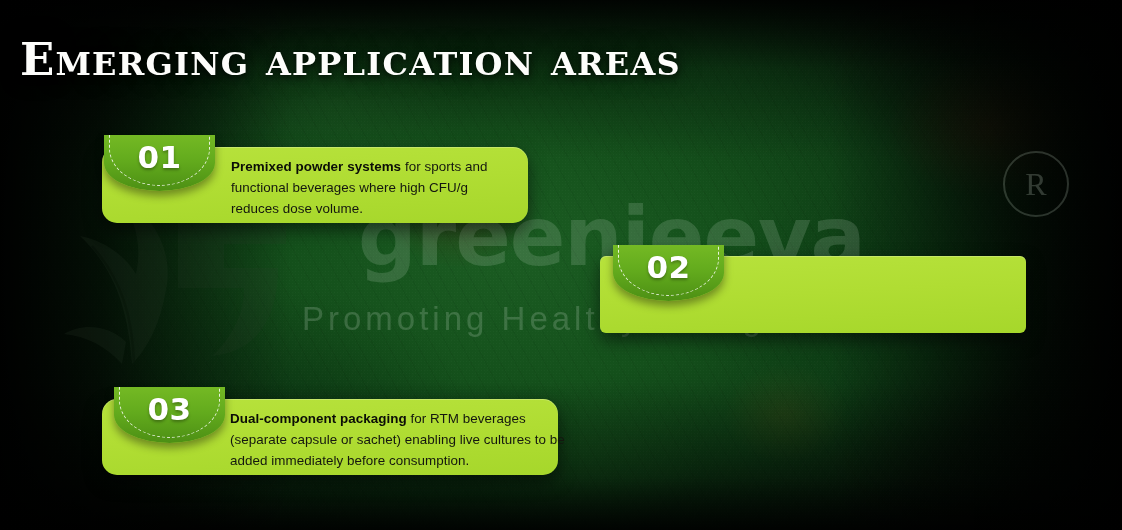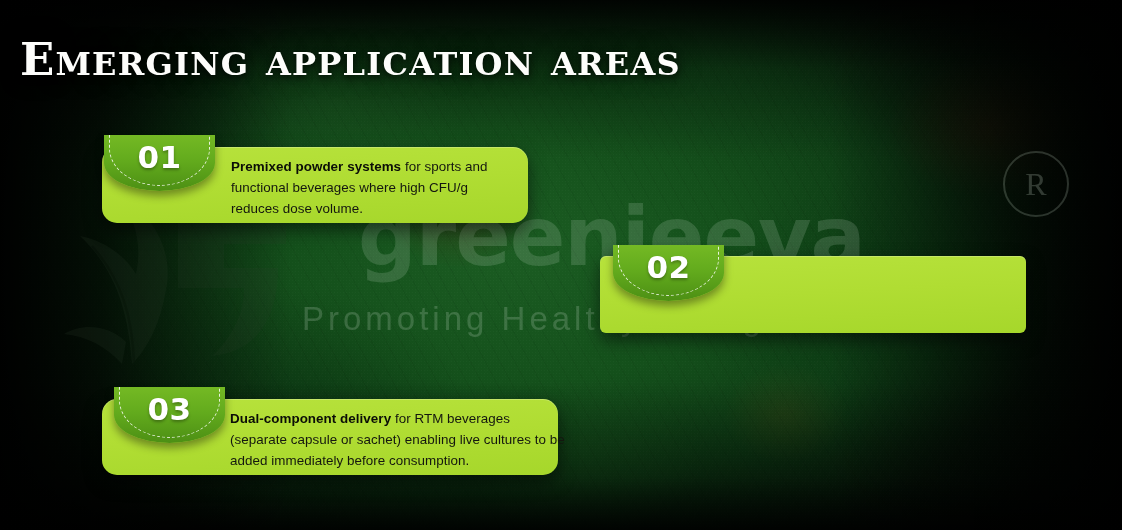--- a/index.html
+++ b/index.html
@@ -211,17 +211,17 @@
     <div class="badge">
       <div class="badge-num">02</div>
     </div>
   </div>
 
   <div class="card" id="card-3">
     <div class="badge">
       <div class="badge-num">03</div>
     </div>
     <div class="card-text">
-      <b>Dual-component delivery</b><span> for RTM beverages (separate capsule or sachet) enabling live cultures to be added immediately before consumption.</span>
+      <b>Dual-component packaging</b><span> for RTM beverages (separate capsule or sachet) enabling live cultures to be added immediately before consumption.</span>
     </div>
   </div>
 
 </div>
 
 </body></html>

